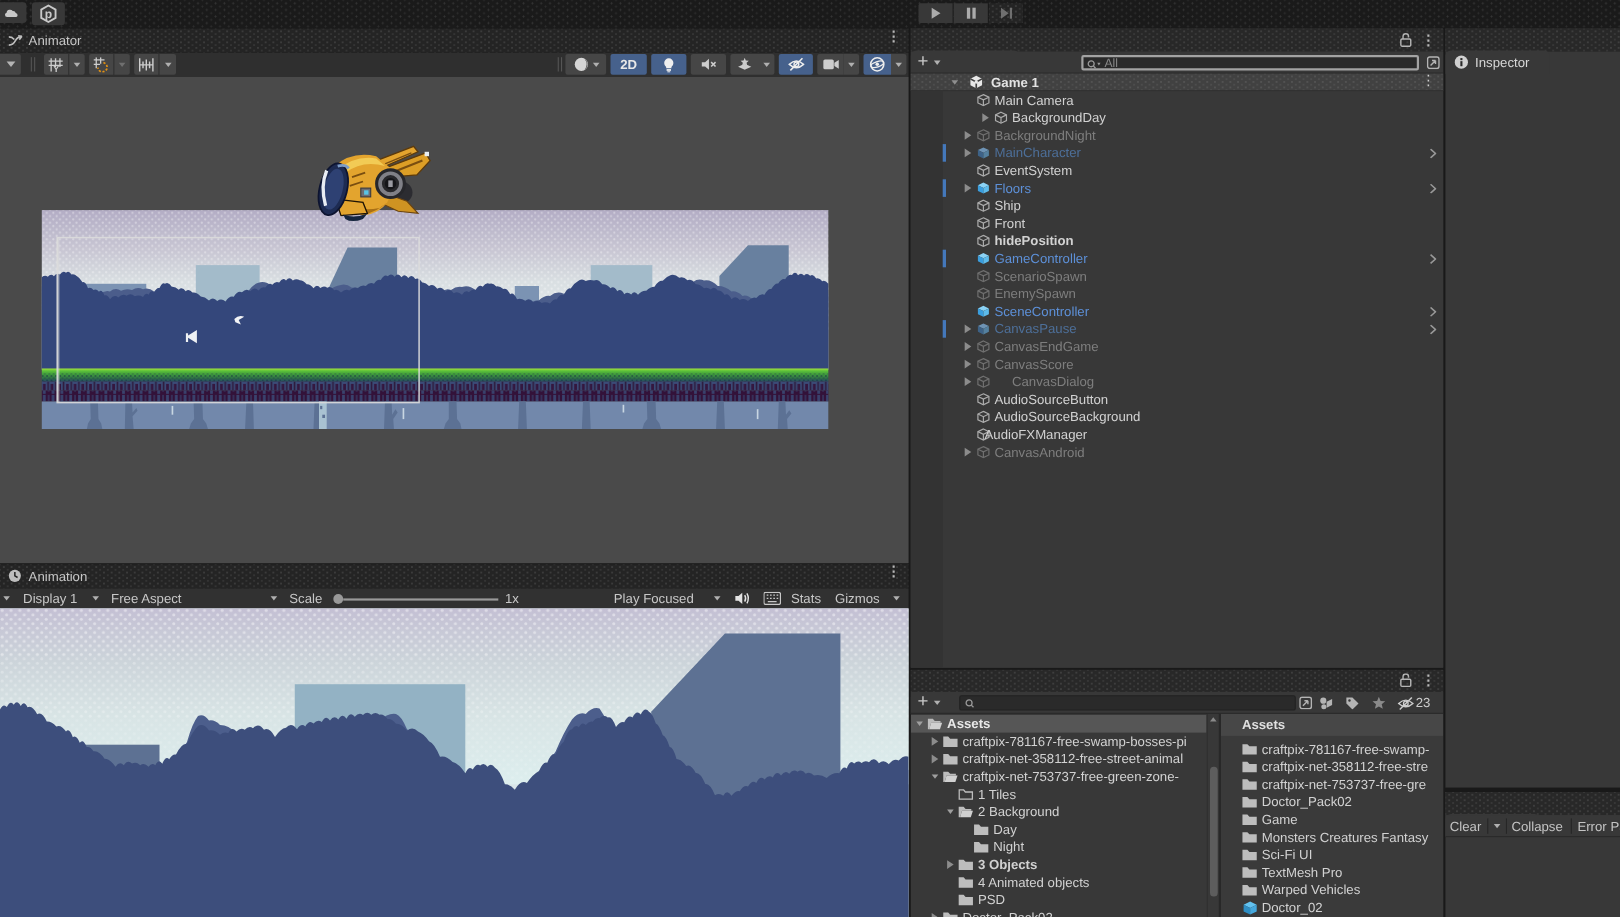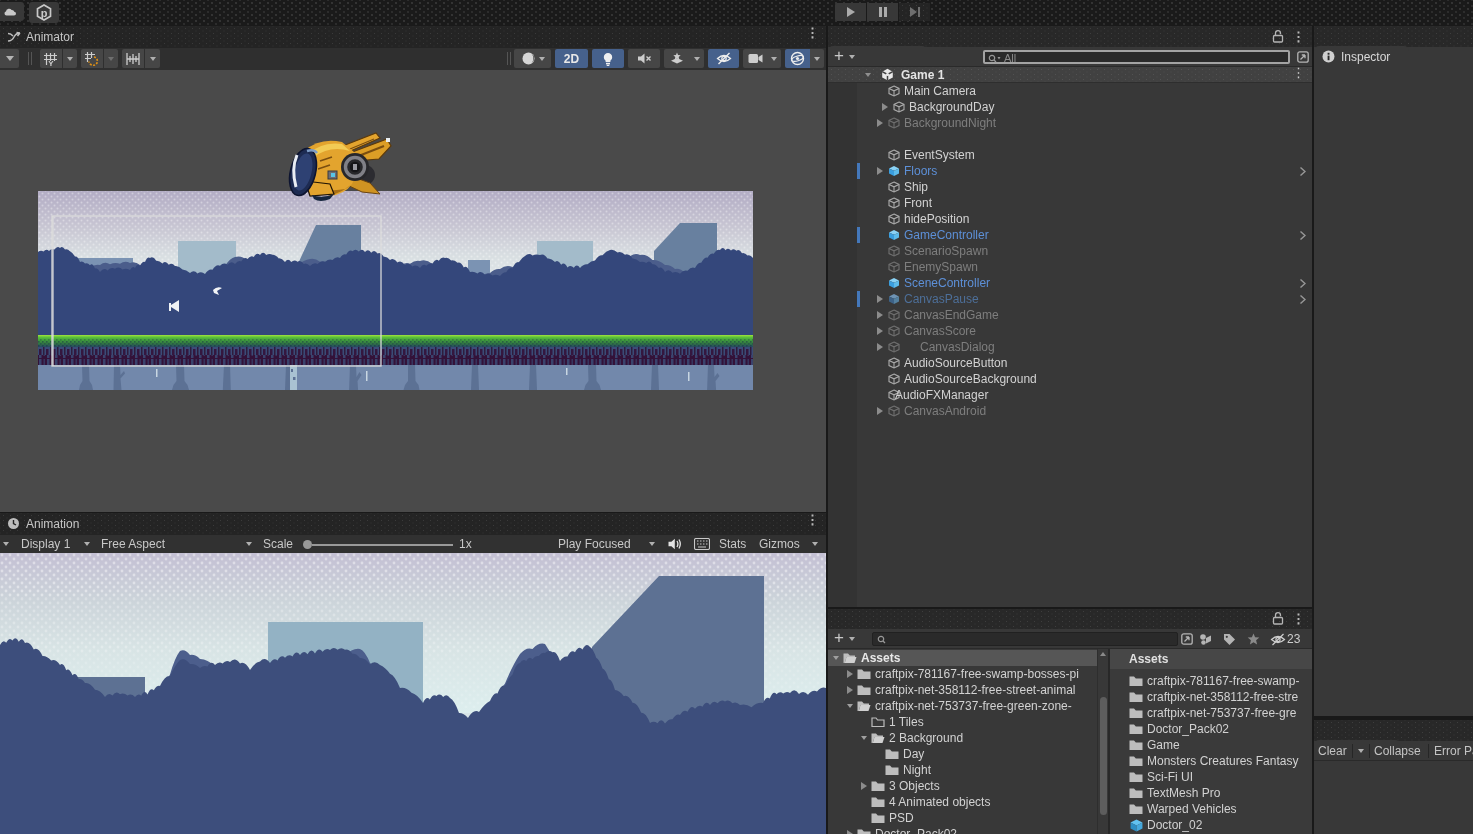--- a/index.html
+++ b/index.html
@@ -386,33 +386,44 @@
           </svg>
       <span class="abs" style="left:73px;font-weight:bold;color:#e4e4e4;">Game 1</span>
       <span class="abs kmenu" style="left:464px;top:-2px;font-size:13px;font-weight:normal;color:#cfcfcf;">⋮</span>
     </div>
     <div class="row" style="left:0;top:16px;width:484px;">
           <svg class="abs" style="left:60px;top:2px;" width="12" height="12" viewBox="0 0 12 12">
             <use href="#cube-w"></use>
           </svg>
           <span class="abs" style="left:76px;">Main Camera</span>
         </div>
-    <div class="row" style="left:5px;top:32px;width:576px;">
+    <div class="row" style="left:16px;top:32px;width:576px;">
           <span class="arr-rt abs" style="left:49px;top:4px;"></span>
           <svg class="abs" style="left:60px;top:2px;" width="12" height="12" viewBox="0 0 12 12">
             <use href="#cube-w"></use>
           </svg>
           <span class="abs" style="left:76px;">BackgroundDay</span>
         </div>
     <div class="row" style="left:0;top:48px;width:484px;">
           <span class="arr-rt abs" style="left:49px;top:4px;"></span>
           <svg class="abs" style="left:60px;top:2px;" width="12" height="12" viewBox="0 0 12 12">
             <use href="#cube-g"></use>
           </svg>
           <span class="abs gray" style="left:76px;">BackgroundNight</span>
+        </div>
+    <div class="row" style="left:0;top:64px;width:484px;">
+          <span class="abs" style="left:29px;top:0;width:2.5px;height:16px;background:#4478bb;"></span>
+          <span class="arr-rt abs" style="left:49px;top:4px;"></span>
+          <svg class="abs" style="left:60px;top:2px;" width="12" height="12" viewBox="0 0 12 12">
+            <use href="#cube-mb"></use>
+          </svg>
+          <span class="abs mblue" style="left:76px;">MainCharacter</span>
+          <svg class="abs" style="left:471px;top:4px;" width="7" height="9" viewBox="0 0 7 9">
+            <path d="M1.5 0.5 L6 4.5 L1.5 8.5" stroke="#989898" stroke-width="1.4" fill="none"></path>
+          </svg>
         </div>
     <div class="row" style="left:0;top:80px;width:484px;">
           <svg class="abs" style="left:60px;top:2px;" width="12" height="12" viewBox="0 0 12 12">
             <use href="#cube-w"></use>
           </svg>
           <span class="abs" style="left:76px;">EventSystem</span>
         </div>
     <div class="row" style="left:0;top:96px;width:484px;">
           <span class="abs" style="left:29px;top:0;width:2.5px;height:16px;background:#4478bb;"></span>
           <span class="arr-rt abs" style="left:49px;top:4px;"></span>
@@ -433,21 +444,21 @@
     <div class="row" style="left:0;top:128px;width:484px;">
           <svg class="abs" style="left:60px;top:2px;" width="12" height="12" viewBox="0 0 12 12">
             <use href="#cube-w"></use>
           </svg>
           <span class="abs" style="left:76px;">Front</span>
         </div>
     <div class="row" style="left:0;top:144px;width:484px;">
           <svg class="abs" style="left:60px;top:2px;" width="12" height="12" viewBox="0 0 12 12">
             <use href="#cube-w"></use>
           </svg>
-          <span class="abs" style="left:76px;">hidePosition</span>
+          <span class="abs" style="left:76px;font-weight:bold;">hidePosition</span>
         </div>
     <div class="row" style="left:0;top:160px;width:484px;">
           <span class="abs" style="left:29px;top:0;width:2.5px;height:16px;background:#4478bb;"></span>
           <svg class="abs" style="left:60px;top:2px;" width="12" height="12" viewBox="0 0 12 12">
             <use href="#cube-b"></use>
           </svg>
           <span class="abs blue" style="left:76px;">GameController</span>
           <svg class="abs" style="left:471px;top:4px;" width="7" height="9" viewBox="0 0 7 9">
             <path d="M1.5 0.5 L6 4.5 L1.5 8.5" stroke="#989898" stroke-width="1.4" fill="none"></path>
           </svg>
@@ -641,21 +652,21 @@
             <use href="#fold"></use>
           </svg>
           <span class="abs" style="left:75px;">Day</span>
         </div>
     <div class="row" style="left:0;top:113px;width:269px;">
           <svg class="abs" style="left:57px;top:2px;" width="14" height="12" viewBox="0 0 14 12">
             <use href="#fold"></use>
           </svg>
           <span class="abs" style="left:75px;">Night</span>
         </div>
-    <div class="row" style="left:0;top:129px;width:269px;">
+    <div class="row" style="left:0;top:129px;width:269px;font-weight:bold;">
           <span class="arr-rt abs" style="left:33px;top:4px;"></span>
           <svg class="abs" style="left:43px;top:2px;" width="14" height="12" viewBox="0 0 14 12">
             <use href="#fold"></use>
           </svg>
           <span class="abs" style="left:61px;">3 Objects</span>
         </div>
     <div class="row" style="left:0;top:145px;width:269px;">
           <svg class="abs" style="left:43px;top:2px;" width="14" height="12" viewBox="0 0 14 12">
             <use href="#fold"></use>
           </svg>

